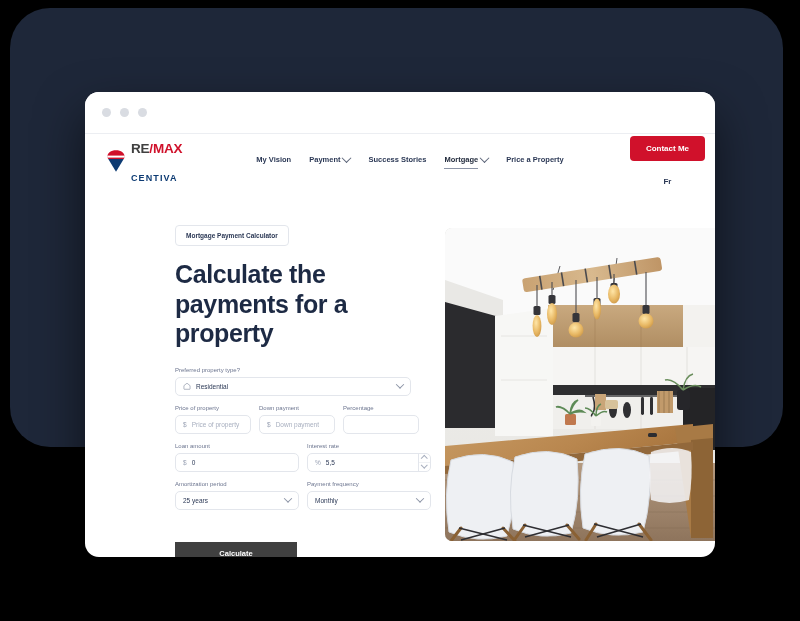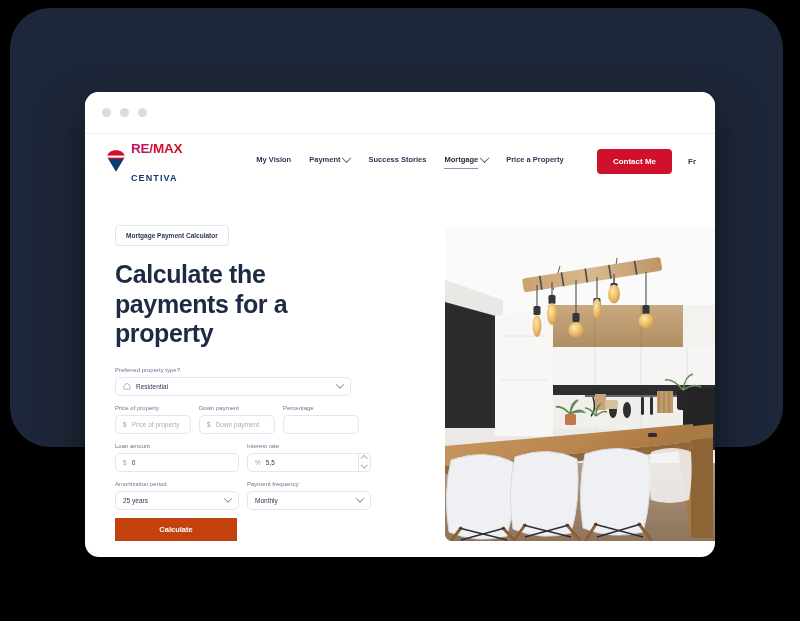--- a/index.html
+++ b/index.html
@@ -75,21 +75,21 @@
   }
   .logo-text {
     line-height: 1;
   }
   .logo-remax {
     font-size: 13.5px;
     font-weight: 700;
     letter-spacing: -0.2px;
     white-space: nowrap;
   }
-  .logo-re { color: #be185d; }
+  .logo-re { color: #404040; }
   .logo-slash { color: #d0112b; }
   .logo-max { color: #d0112b; }
   .logo-sub {
     font-size: 9px;
     font-weight: 700;
     color: #0d3b73;
     letter-spacing: 1.1px;
     margin-top: 18px;
   }
 
@@ -125,21 +125,22 @@
     border-right: 1.1px solid #5b6478;
     border-bottom: 1.1px solid #5b6478;
     transform: rotate(45deg) translate(-1px,-1px);
   }
 
   .header-right {
     display: flex;
     align-items: center;
     gap: 16px;
     margin-left: auto;
-    padding-right: 19px;
+    padding-right: 10px;
+    flex-direction: column;
   }
   .contact-btn {
     background: #d0112b;
     color: #fff;
     font-size: 8px;
     font-weight: 700;
     border: none;
     border-radius: 4px;
     padding: 8px 16px;
     cursor: pointer;
@@ -156,21 +157,21 @@
   
   .page-body {
     display: flex;
     padding: 36px 0 0 0;
     position: relative;
     height: calc(100% - 42px - 54px);
     box-sizing: border-box;
   }
   .left-col {
     width: 300px;
-    padding-left: 30px;
+    padding-left: 90px;
     box-sizing: border-box;
     flex: none;
   }
   .badge {
     display: inline-block;
     border: 1px solid #e3e6ec;
     border-radius: 4px;
     font-size: 6.5px;
     font-weight: 600;
     color: #2b3855;
@@ -250,24 +251,24 @@
   .spin-half:first-child { border-bottom: 1px solid #f0f2f5; }
   .arr-up, .arr-dn {
     width: 3.5px; height: 3.5px;
     border-right: 0.9px solid #a8afbf;
     border-bottom: 0.9px solid #a8afbf;
   }
   .arr-up { transform: rotate(-135deg) translate(-1px,-1px); }
   .arr-dn { transform: rotate(45deg) translate(-1px,-1px); }
 
   .calc-btn {
-    margin-top: 8px;
+    margin-top: 32px;
     width: 122px;
     height: 23px;
-    background: #c2410c;
+    background: #404040;
     color: #fff;
     border: none;
     border-radius: 0;
     font-size: 7.5px;
     font-weight: 700;
     cursor: pointer;
   }
 
   
   .photo {

